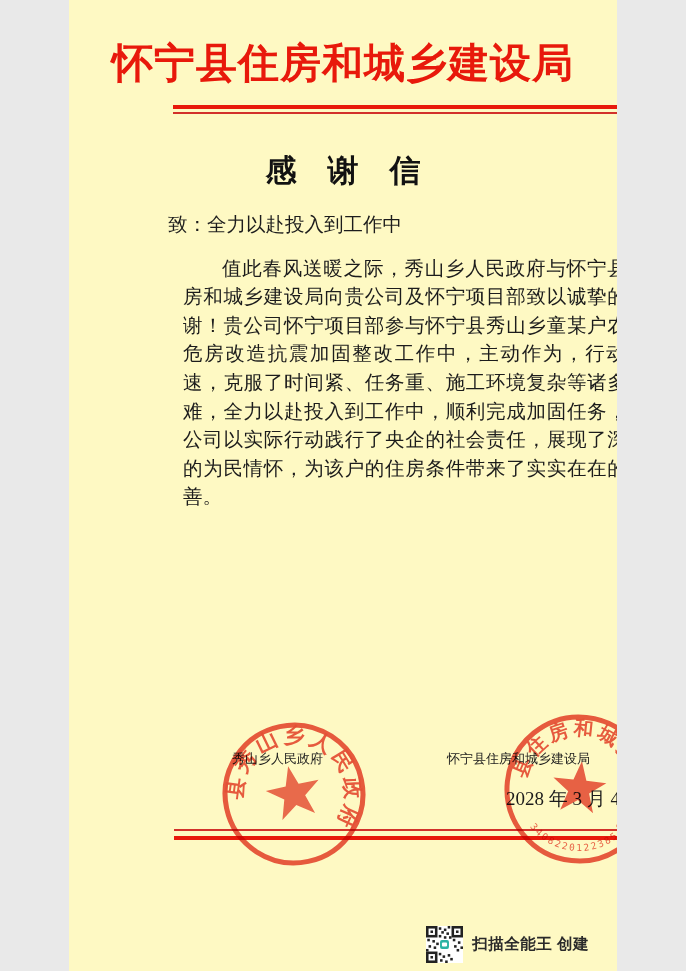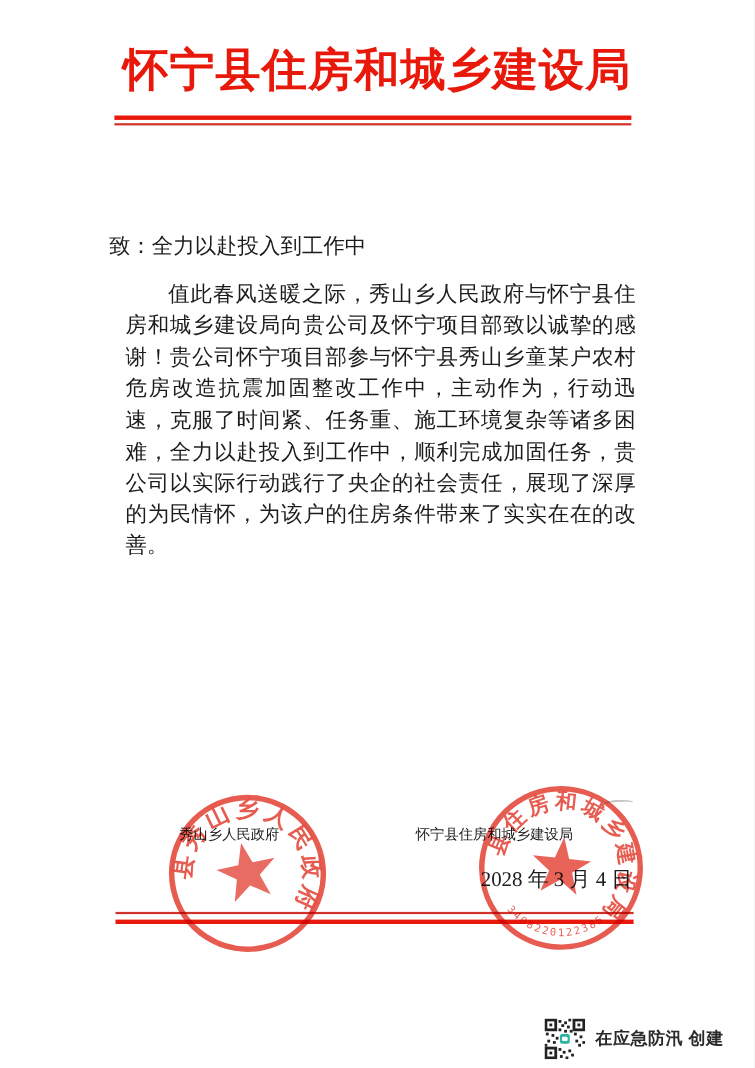--- a/index.html
+++ b/index.html
@@ -1,20 +1,20 @@
 <!DOCTYPE html>
 <html><head>
 <meta charset="utf-8">
 <style>
   html,body{margin:0;padding:0;background:#e9e9e9;}
   .page{
     position:relative;
-    width:686px;height:971px;
+    width:548px;height:971px;
     margin:0 auto;
-    background:#ffffff;
+    background:#fef9c3;
     overflow:hidden;
     font-family:"Liberation Serif","DejaVu Serif",serif;
   }
   
   .org-name{
     position:absolute;top:36px;left:0;right:0;
     text-align:center;
     font-size:41px;font-weight:bold;
     color:#e8190b;
     letter-spacing:1px;
@@ -75,20 +75,21 @@
 </style>
 </head>
 <body>
 
 <div class="page">
 
   <div class="org-name">怀宁县住房和城乡建设局</div>
   <div class="rule rule-top-thick"></div>
   <div class="rule rule-top-thin"></div>
 
+  <div class="letter-title">感　谢　信</div>
 
   <div class="body-block">
     <div class="salutation">致：全力以赴投入到工作中</div>
     <p>值此春风送暖之际，秀山乡人民政府与怀宁县住房和城乡建设局向贵公司及怀宁项目部致以诚挚的感谢！贵公司怀宁项目部参与怀宁县秀山乡童某户农村危房改造抗震加固整改工作中，主动作为，行动迅速，克服了时间紧、任务重、施工环境复杂等诸多困难，全力以赴投入到工作中，顺利完成加固任务，贵公司以实际行动践行了央企的社会责任，展现了深厚的为民情怀，为该户的住房条件带来了实实在在的改善。</p>
   </div>
 
   <div class="sign-name sign-left">秀山乡人民政府</div>
   <div class="sign-name sign-right">怀宁县住房和城乡建设局</div>
   <div class="sign-date">2028 年 3 月 4 日</div>
 
@@ -163,16 +164,16 @@
           <rect x="13" y="23" width="2" height="2"></rect>
           <rect x="17" y="22" width="2" height="2"></rect>
         <rect x="11" y="26" width="2" height="2"></rect>
           <rect x="15" y="27" width="2" height="2"></rect>
           <rect x="19" y="25" width="2" height="2"></rect>
       </g>
 
       <rect x="11" y="11" width="7" height="7" rx="1.5" fill="#2bb3a3"></rect>
       <rect x="12.5" y="13" width="4" height="3" rx="0.8" fill="#ffffff"></rect>
     </svg>
-    <span class="scan-label">在应急防汛 创建</span>
+    <span class="scan-label">扫描全能王 创建</span>
   </div>
 
 </div>
 
 </body></html>

